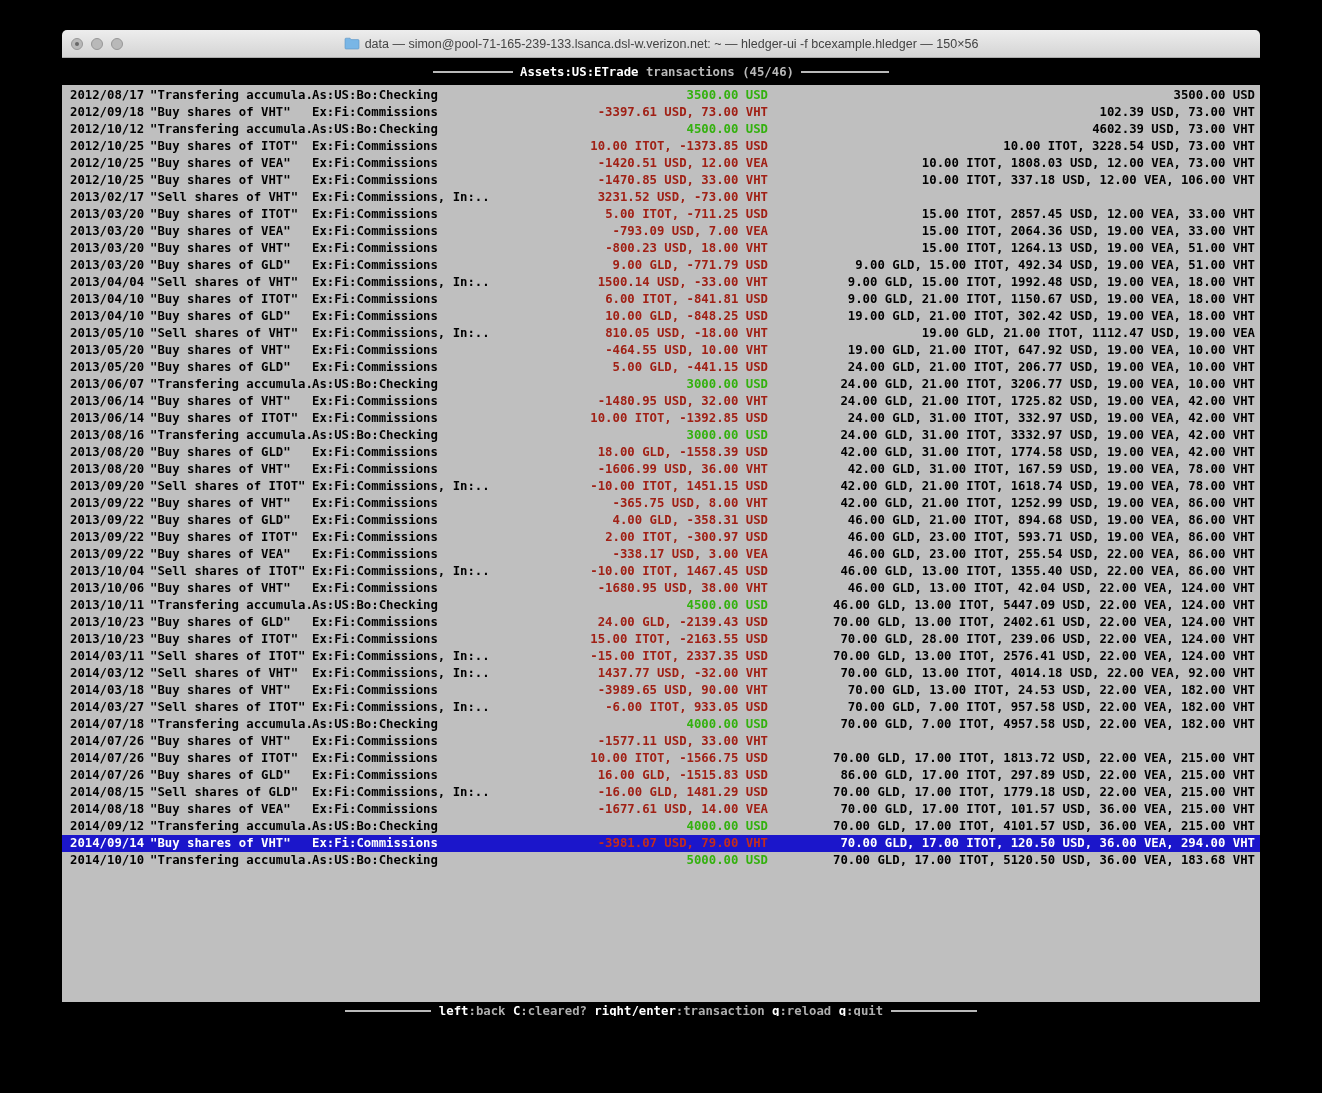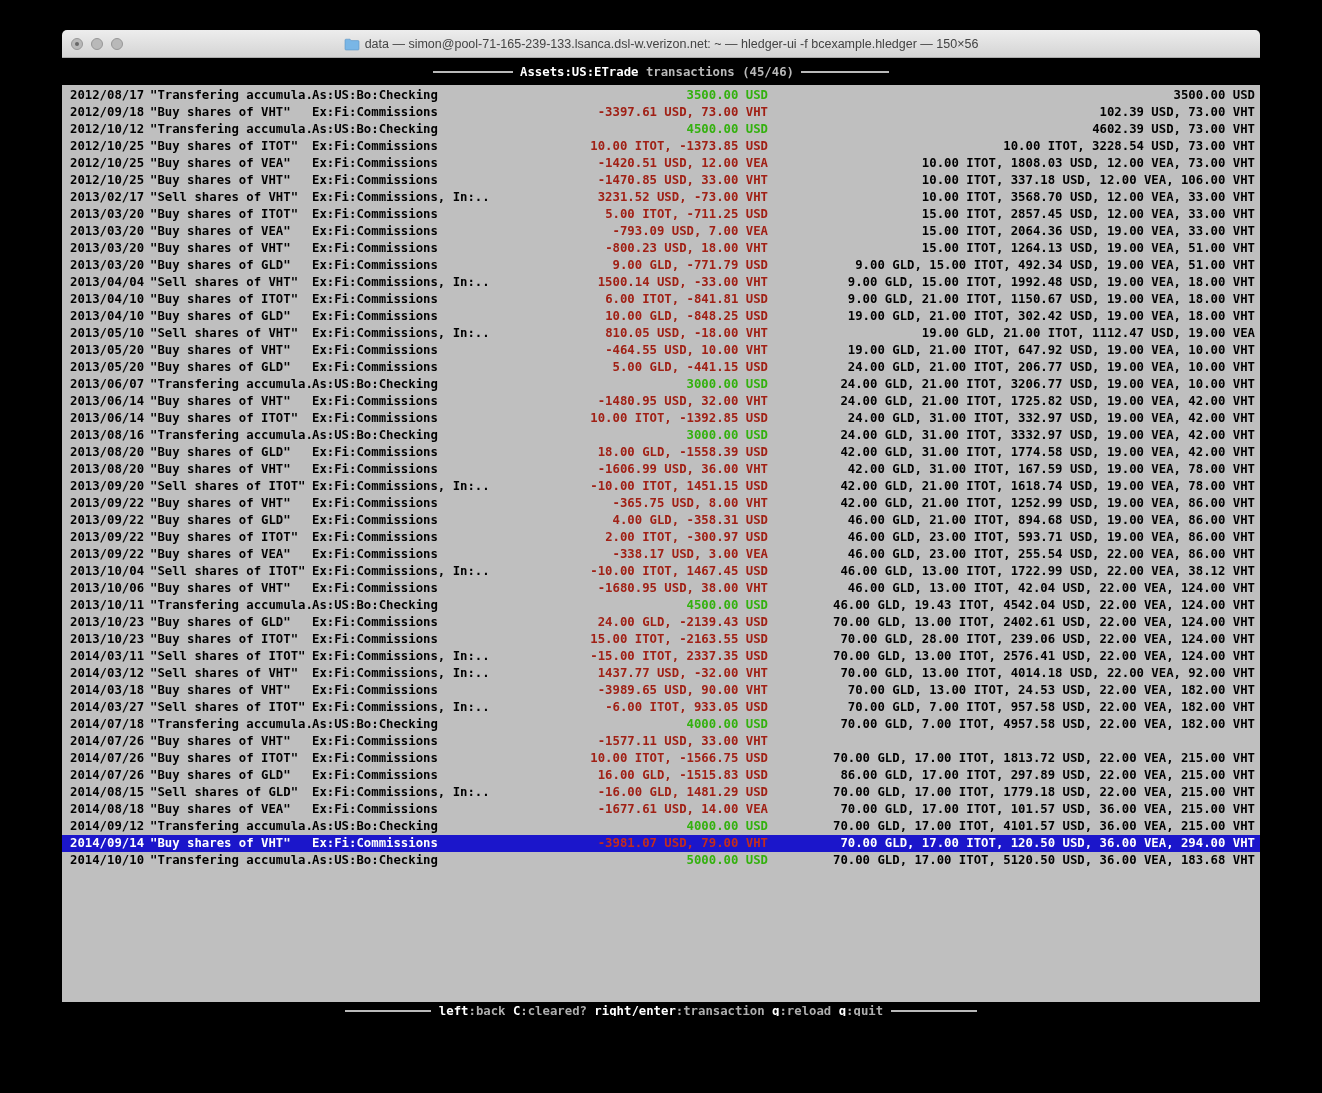--- a/index.html
+++ b/index.html
@@ -15,21 +15,21 @@
   .titlebar {
     height:28px; background:linear-gradient(#ededed,#d4d4d4);
     border-bottom:1px solid #acacac; position:relative;
     display:flex; align-items:center; justify-content:center;
   }
   .traffic { position:absolute; left:9px; top:8px; display:flex; gap:8px; }
   .tl { width:12px; height:12px; border-radius:50%; background:#b9b9b9; border:1px solid #979797; position:relative; }
   .tl.close::after { content:""; position:absolute; left:3px; top:3px; width:4px; height:4px; border-radius:50%; background:#676767; }
   .titletext {
     font-family:"Liberation Sans", sans-serif; font-size:12.5px; color:#434343;
-    display:flex; align-items:flex-end; gap:5px; white-space:nowrap;
+    display:flex; align-items:flex-start; gap:5px; white-space:nowrap;
   }
   .folder-svg { width:16px; height:13px; display:block; }
 
   
   .term { position:absolute; left:0; top:28px; right:0; bottom:0; background:#000; }
   .termbar {
     height:27px; background:#000; color:#b9b9b9;
     display:flex; align-items:center; justify-content:center;
     font-size:12.3px; font-weight:bold; white-space:pre;
   }
@@ -83,21 +83,21 @@
       <span class="rule" style="width:88px"></span>
     </div>
 
     <div class="content" id="rows">
         <div class="row"><span class="c-date">2012/08/17</span><span class="c-desc">"Transfering accumula..</span><span class="c-acct">As:US:Bo:Checking</span><span class="c-amt amt-green">3500.00 USD</span><span class="c-bal">3500.00 USD</span></div>
         <div class="row"><span class="c-date">2012/09/18</span><span class="c-desc">"Buy shares of VHT"</span><span class="c-acct">Ex:Fi:Commissions</span><span class="c-amt amt-red">-3397.61 USD, 73.00 VHT</span><span class="c-bal">102.39 USD, 73.00 VHT</span></div>
         <div class="row"><span class="c-date">2012/10/12</span><span class="c-desc">"Transfering accumula..</span><span class="c-acct">As:US:Bo:Checking</span><span class="c-amt amt-green">4500.00 USD</span><span class="c-bal">4602.39 USD, 73.00 VHT</span></div>
         <div class="row"><span class="c-date">2012/10/25</span><span class="c-desc">"Buy shares of ITOT"</span><span class="c-acct">Ex:Fi:Commissions</span><span class="c-amt amt-red">10.00 ITOT, -1373.85 USD</span><span class="c-bal">10.00 ITOT, 3228.54 USD, 73.00 VHT</span></div>
         <div class="row"><span class="c-date">2012/10/25</span><span class="c-desc">"Buy shares of VEA"</span><span class="c-acct">Ex:Fi:Commissions</span><span class="c-amt amt-red">-1420.51 USD, 12.00 VEA</span><span class="c-bal">10.00 ITOT, 1808.03 USD, 12.00 VEA, 73.00 VHT</span></div>
         <div class="row"><span class="c-date">2012/10/25</span><span class="c-desc">"Buy shares of VHT"</span><span class="c-acct">Ex:Fi:Commissions</span><span class="c-amt amt-red">-1470.85 USD, 33.00 VHT</span><span class="c-bal">10.00 ITOT, 337.18 USD, 12.00 VEA, 106.00 VHT</span></div>
-        <div class="row"><span class="c-date">2013/02/17</span><span class="c-desc">"Sell shares of VHT"</span><span class="c-acct">Ex:Fi:Commissions, In:..</span><span class="c-amt amt-red">3231.52 USD, -73.00 VHT</span><span class="c-bal">10.00 ITOT, 3568.70 USD, 12.00 VEA, 33.00 VHT</span></div>
+        <div class="row"><span class="c-date">2013/02/17</span><span class="c-desc">"Sell shares of VHT"</span><span class="c-acct">Ex:Fi:Commissions, In:..</span><span class="c-amt amt-red">3231.52 USD, -73.00 VHT</span></div>
         <div class="row"><span class="c-date">2013/03/20</span><span class="c-desc">"Buy shares of ITOT"</span><span class="c-acct">Ex:Fi:Commissions</span><span class="c-amt amt-red">5.00 ITOT, -711.25 USD</span><span class="c-bal">15.00 ITOT, 2857.45 USD, 12.00 VEA, 33.00 VHT</span></div>
         <div class="row"><span class="c-date">2013/03/20</span><span class="c-desc">"Buy shares of VEA"</span><span class="c-acct">Ex:Fi:Commissions</span><span class="c-amt amt-red">-793.09 USD, 7.00 VEA</span><span class="c-bal">15.00 ITOT, 2064.36 USD, 19.00 VEA, 33.00 VHT</span></div>
         <div class="row"><span class="c-date">2013/03/20</span><span class="c-desc">"Buy shares of VHT"</span><span class="c-acct">Ex:Fi:Commissions</span><span class="c-amt amt-red">-800.23 USD, 18.00 VHT</span><span class="c-bal">15.00 ITOT, 1264.13 USD, 19.00 VEA, 51.00 VHT</span></div>
         <div class="row"><span class="c-date">2013/03/20</span><span class="c-desc">"Buy shares of GLD"</span><span class="c-acct">Ex:Fi:Commissions</span><span class="c-amt amt-red">9.00 GLD, -771.79 USD</span><span class="c-bal">9.00 GLD, 15.00 ITOT, 492.34 USD, 19.00 VEA, 51.00 VHT</span></div>
         <div class="row"><span class="c-date">2013/04/04</span><span class="c-desc">"Sell shares of VHT"</span><span class="c-acct">Ex:Fi:Commissions, In:..</span><span class="c-amt amt-red">1500.14 USD, -33.00 VHT</span><span class="c-bal">9.00 GLD, 15.00 ITOT, 1992.48 USD, 19.00 VEA, 18.00 VHT</span></div>
         <div class="row"><span class="c-date">2013/04/10</span><span class="c-desc">"Buy shares of ITOT"</span><span class="c-acct">Ex:Fi:Commissions</span><span class="c-amt amt-red">6.00 ITOT, -841.81 USD</span><span class="c-bal">9.00 GLD, 21.00 ITOT, 1150.67 USD, 19.00 VEA, 18.00 VHT</span></div>
         <div class="row"><span class="c-date">2013/04/10</span><span class="c-desc">"Buy shares of GLD"</span><span class="c-acct">Ex:Fi:Commissions</span><span class="c-amt amt-red">10.00 GLD, -848.25 USD</span><span class="c-bal">19.00 GLD, 21.00 ITOT, 302.42 USD, 19.00 VEA, 18.00 VHT</span></div>
         <div class="row"><span class="c-date">2013/05/10</span><span class="c-desc">"Sell shares of VHT"</span><span class="c-acct">Ex:Fi:Commissions, In:..</span><span class="c-amt amt-red">810.05 USD, -18.00 VHT</span><span class="c-bal">19.00 GLD, 21.00 ITOT, 1112.47 USD, 19.00 VEA</span></div>
         <div class="row"><span class="c-date">2013/05/20</span><span class="c-desc">"Buy shares of VHT"</span><span class="c-acct">Ex:Fi:Commissions</span><span class="c-amt amt-red">-464.55 USD, 10.00 VHT</span><span class="c-bal">19.00 GLD, 21.00 ITOT, 647.92 USD, 19.00 VEA, 10.00 VHT</span></div>
         <div class="row"><span class="c-date">2013/05/20</span><span class="c-desc">"Buy shares of GLD"</span><span class="c-acct">Ex:Fi:Commissions</span><span class="c-amt amt-red">5.00 GLD, -441.15 USD</span><span class="c-bal">24.00 GLD, 21.00 ITOT, 206.77 USD, 19.00 VEA, 10.00 VHT</span></div>
@@ -105,23 +105,23 @@
         <div class="row"><span class="c-date">2013/06/14</span><span class="c-desc">"Buy shares of VHT"</span><span class="c-acct">Ex:Fi:Commissions</span><span class="c-amt amt-red">-1480.95 USD, 32.00 VHT</span><span class="c-bal">24.00 GLD, 21.00 ITOT, 1725.82 USD, 19.00 VEA, 42.00 VHT</span></div>
         <div class="row"><span class="c-date">2013/06/14</span><span class="c-desc">"Buy shares of ITOT"</span><span class="c-acct">Ex:Fi:Commissions</span><span class="c-amt amt-red">10.00 ITOT, -1392.85 USD</span><span class="c-bal">24.00 GLD, 31.00 ITOT, 332.97 USD, 19.00 VEA, 42.00 VHT</span></div>
         <div class="row"><span class="c-date">2013/08/16</span><span class="c-desc">"Transfering accumula..</span><span class="c-acct">As:US:Bo:Checking</span><span class="c-amt amt-green">3000.00 USD</span><span class="c-bal">24.00 GLD, 31.00 ITOT, 3332.97 USD, 19.00 VEA, 42.00 VHT</span></div>
         <div class="row"><span class="c-date">2013/08/20</span><span class="c-desc">"Buy shares of GLD"</span><span class="c-acct">Ex:Fi:Commissions</span><span class="c-amt amt-red">18.00 GLD, -1558.39 USD</span><span class="c-bal">42.00 GLD, 31.00 ITOT, 1774.58 USD, 19.00 VEA, 42.00 VHT</span></div>
         <div class="row"><span class="c-date">2013/08/20</span><span class="c-desc">"Buy shares of VHT"</span><span class="c-acct">Ex:Fi:Commissions</span><span class="c-amt amt-red">-1606.99 USD, 36.00 VHT</span><span class="c-bal">42.00 GLD, 31.00 ITOT, 167.59 USD, 19.00 VEA, 78.00 VHT</span></div>
         <div class="row"><span class="c-date">2013/09/20</span><span class="c-desc">"Sell shares of ITOT"</span><span class="c-acct">Ex:Fi:Commissions, In:..</span><span class="c-amt amt-red">-10.00 ITOT, 1451.15 USD</span><span class="c-bal">42.00 GLD, 21.00 ITOT, 1618.74 USD, 19.00 VEA, 78.00 VHT</span></div>
         <div class="row"><span class="c-date">2013/09/22</span><span class="c-desc">"Buy shares of VHT"</span><span class="c-acct">Ex:Fi:Commissions</span><span class="c-amt amt-red">-365.75 USD, 8.00 VHT</span><span class="c-bal">42.00 GLD, 21.00 ITOT, 1252.99 USD, 19.00 VEA, 86.00 VHT</span></div>
         <div class="row"><span class="c-date">2013/09/22</span><span class="c-desc">"Buy shares of GLD"</span><span class="c-acct">Ex:Fi:Commissions</span><span class="c-amt amt-red">4.00 GLD, -358.31 USD</span><span class="c-bal">46.00 GLD, 21.00 ITOT, 894.68 USD, 19.00 VEA, 86.00 VHT</span></div>
         <div class="row"><span class="c-date">2013/09/22</span><span class="c-desc">"Buy shares of ITOT"</span><span class="c-acct">Ex:Fi:Commissions</span><span class="c-amt amt-red">2.00 ITOT, -300.97 USD</span><span class="c-bal">46.00 GLD, 23.00 ITOT, 593.71 USD, 19.00 VEA, 86.00 VHT</span></div>
         <div class="row"><span class="c-date">2013/09/22</span><span class="c-desc">"Buy shares of VEA"</span><span class="c-acct">Ex:Fi:Commissions</span><span class="c-amt amt-red">-338.17 USD, 3.00 VEA</span><span class="c-bal">46.00 GLD, 23.00 ITOT, 255.54 USD, 22.00 VEA, 86.00 VHT</span></div>
-        <div class="row"><span class="c-date">2013/10/04</span><span class="c-desc">"Sell shares of ITOT"</span><span class="c-acct">Ex:Fi:Commissions, In:..</span><span class="c-amt amt-red">-10.00 ITOT, 1467.45 USD</span><span class="c-bal">46.00 GLD, 13.00 ITOT, 1722.99 USD, 22.00 VEA, 38.12 VHT</span></div>
+        <div class="row"><span class="c-date">2013/10/04</span><span class="c-desc">"Sell shares of ITOT"</span><span class="c-acct">Ex:Fi:Commissions, In:..</span><span class="c-amt amt-red">-10.00 ITOT, 1467.45 USD</span><span class="c-bal">46.00 GLD, 13.00 ITOT, 1355.40 USD, 22.00 VEA, 86.00 VHT</span></div>
         <div class="row"><span class="c-date">2013/10/06</span><span class="c-desc">"Buy shares of VHT"</span><span class="c-acct">Ex:Fi:Commissions</span><span class="c-amt amt-red">-1680.95 USD, 38.00 VHT</span><span class="c-bal">46.00 GLD, 13.00 ITOT, 42.04 USD, 22.00 VEA, 124.00 VHT</span></div>
-        <div class="row"><span class="c-date">2013/10/11</span><span class="c-desc">"Transfering accumula..</span><span class="c-acct">As:US:Bo:Checking</span><span class="c-amt amt-green">4500.00 USD</span><span class="c-bal">46.00 GLD, 19.43 ITOT, 4542.04 USD, 22.00 VEA, 124.00 VHT</span></div>
+        <div class="row"><span class="c-date">2013/10/11</span><span class="c-desc">"Transfering accumula..</span><span class="c-acct">As:US:Bo:Checking</span><span class="c-amt amt-green">4500.00 USD</span><span class="c-bal">46.00 GLD, 13.00 ITOT, 5447.09 USD, 22.00 VEA, 124.00 VHT</span></div>
         <div class="row"><span class="c-date">2013/10/23</span><span class="c-desc">"Buy shares of GLD"</span><span class="c-acct">Ex:Fi:Commissions</span><span class="c-amt amt-red">24.00 GLD, -2139.43 USD</span><span class="c-bal">70.00 GLD, 13.00 ITOT, 2402.61 USD, 22.00 VEA, 124.00 VHT</span></div>
         <div class="row"><span class="c-date">2013/10/23</span><span class="c-desc">"Buy shares of ITOT"</span><span class="c-acct">Ex:Fi:Commissions</span><span class="c-amt amt-red">15.00 ITOT, -2163.55 USD</span><span class="c-bal">70.00 GLD, 28.00 ITOT, 239.06 USD, 22.00 VEA, 124.00 VHT</span></div>
         <div class="row"><span class="c-date">2014/03/11</span><span class="c-desc">"Sell shares of ITOT"</span><span class="c-acct">Ex:Fi:Commissions, In:..</span><span class="c-amt amt-red">-15.00 ITOT, 2337.35 USD</span><span class="c-bal">70.00 GLD, 13.00 ITOT, 2576.41 USD, 22.00 VEA, 124.00 VHT</span></div>
         <div class="row"><span class="c-date">2014/03/12</span><span class="c-desc">"Sell shares of VHT"</span><span class="c-acct">Ex:Fi:Commissions, In:..</span><span class="c-amt amt-red">1437.77 USD, -32.00 VHT</span><span class="c-bal">70.00 GLD, 13.00 ITOT, 4014.18 USD, 22.00 VEA, 92.00 VHT</span></div>
         <div class="row"><span class="c-date">2014/03/18</span><span class="c-desc">"Buy shares of VHT"</span><span class="c-acct">Ex:Fi:Commissions</span><span class="c-amt amt-red">-3989.65 USD, 90.00 VHT</span><span class="c-bal">70.00 GLD, 13.00 ITOT, 24.53 USD, 22.00 VEA, 182.00 VHT</span></div>
         <div class="row"><span class="c-date">2014/03/27</span><span class="c-desc">"Sell shares of ITOT"</span><span class="c-acct">Ex:Fi:Commissions, In:..</span><span class="c-amt amt-red">-6.00 ITOT, 933.05 USD</span><span class="c-bal">70.00 GLD, 7.00 ITOT, 957.58 USD, 22.00 VEA, 182.00 VHT</span></div>
         <div class="row"><span class="c-date">2014/07/18</span><span class="c-desc">"Transfering accumula..</span><span class="c-acct">As:US:Bo:Checking</span><span class="c-amt amt-green">4000.00 USD</span><span class="c-bal">70.00 GLD, 7.00 ITOT, 4957.58 USD, 22.00 VEA, 182.00 VHT</span></div>
         <div class="row"><span class="c-date">2014/07/26</span><span class="c-desc">"Buy shares of VHT"</span><span class="c-acct">Ex:Fi:Commissions</span><span class="c-amt amt-red">-1577.11 USD, 33.00 VHT</span></div>
         <div class="row"><span class="c-date">2014/07/26</span><span class="c-desc">"Buy shares of ITOT"</span><span class="c-acct">Ex:Fi:Commissions</span><span class="c-amt amt-red">10.00 ITOT, -1566.75 USD</span><span class="c-bal">70.00 GLD, 17.00 ITOT, 1813.72 USD, 22.00 VEA, 215.00 VHT</span></div>
         <div class="row"><span class="c-date">2014/07/26</span><span class="c-desc">"Buy shares of GLD"</span><span class="c-acct">Ex:Fi:Commissions</span><span class="c-amt amt-red">16.00 GLD, -1515.83 USD</span><span class="c-bal">86.00 GLD, 17.00 ITOT, 297.89 USD, 22.00 VEA, 215.00 VHT</span></div>

